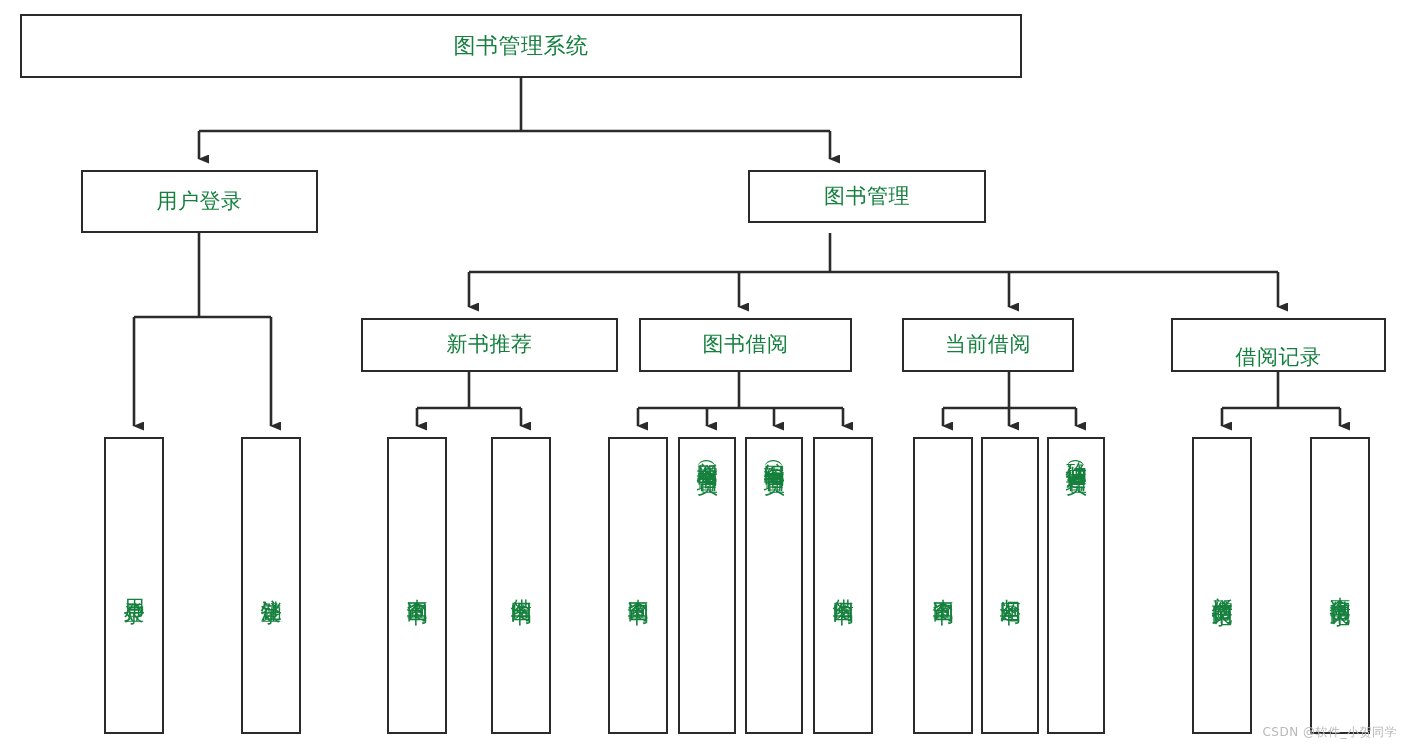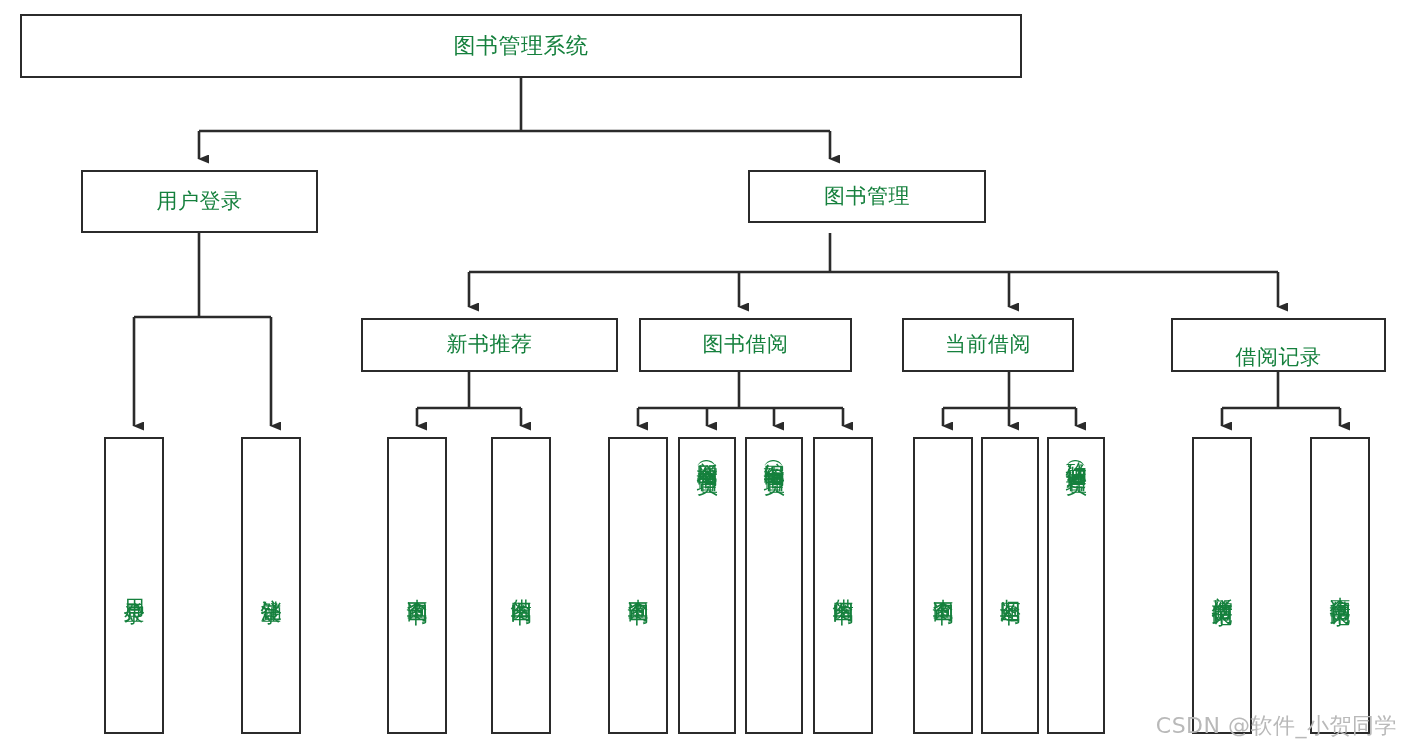--- a/index.html
+++ b/index.html
@@ -60,21 +60,21 @@
     letter-spacing: 2px;
     white-space: nowrap;
   }
   
   .node.vert.short { align-items: center; padding-top: 0; }
 
   #watermark {
     position: absolute;
     right: 8px;
     bottom: 6px;
-    font-size: 22px;
+    font-size: 12px;
     color: #b9b9b9;
     letter-spacing: 0.5px;
     white-space: nowrap;
     pointer-events: none;
   }
 </style>
 </head>
 <body>
 
 <div id="stage">

